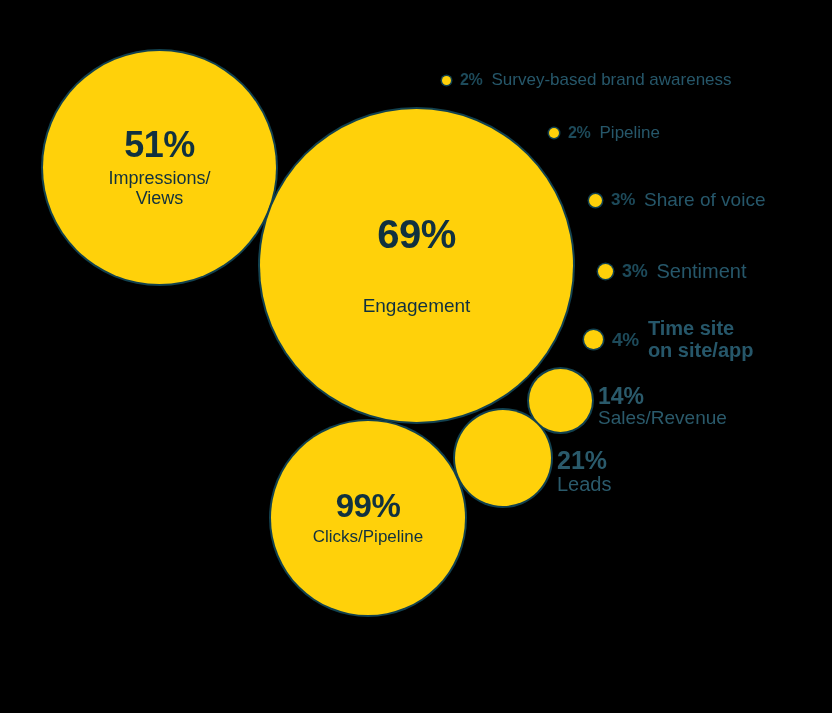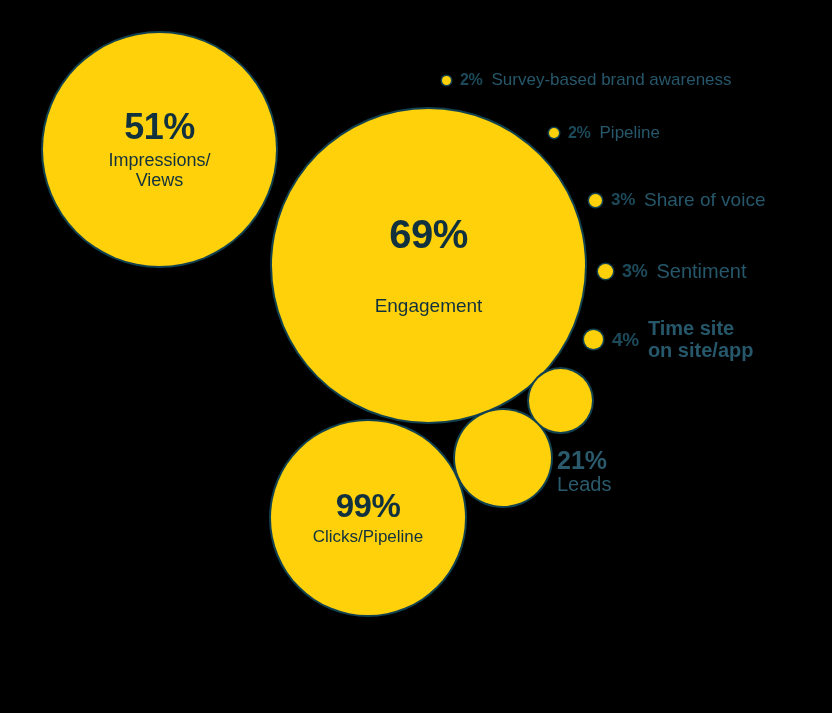--- a/index.html
+++ b/index.html
@@ -122,43 +122,47 @@
   .co-14 .pct { font-size: 23px; }
   .co-14 .lbl { font-size: 19px; }
   .co-21 .pct { font-size: 25px; }
   .co-21 .lbl { font-size: 20px; }
 </style>
 </head>
 <body>
 
 <div id="stage">
 
-  <div class="bubble b-lg" style="left:43px; top:33px; width:233px; height:233px;justify-content:center;">
+  <div class="bubble b-lg" style="left:43px; top:51px; width:233px; height:233px;justify-content:center;">
     <span class="pct">51%</span>
     <span class="lbl">
       <span>Impressions/</span><br>
       <span>Views</span>
     </span>
   </div>
 
-  <div class="bubble b-xl" style="left:272px; top:109px; width:313px; height:313px;gap:36px;">
+  <div class="bubble b-xl" style="left:260px; top:109px; width:313px; height:313px;gap:36px;">
     <span class="pct">69%</span>
     <span class="lbl">Engagement</span>
   </div>
 
 
   <div class="bubble b-md" style="left:271px; top:421px; width:194px; height:194px;">
     <span class="pct">99%</span>
     <span class="lbl">Clicks/Pipeline</span>
   </div>
 
   <div class="bubble" style="left:529px; top:369px; width:63px; height:63px;"></div>
 
   <div class="bubble" style="left:455px; top:410px; width:96px; height:96px;"></div>
 
+  <div class="callout co-14" style="left:598px; top:384px;">
+    <span class="pct">14%</span>
+    <span class="lbl">Sales/Revenue</span>
+  </div>
 
   <div class="callout co-21" style="left:557px; top:447px;">
     <span class="pct">21%</span>
     <span class="lbl">Leads</span>
   </div>
 
   <div class="legend-row lg-t1" style="left:442px; top:71px;">
     <span class="legend-dot"></span>
     <span class="legend-pct">2%</span>
     <span class="legend-label">Survey-based brand awareness</span>

